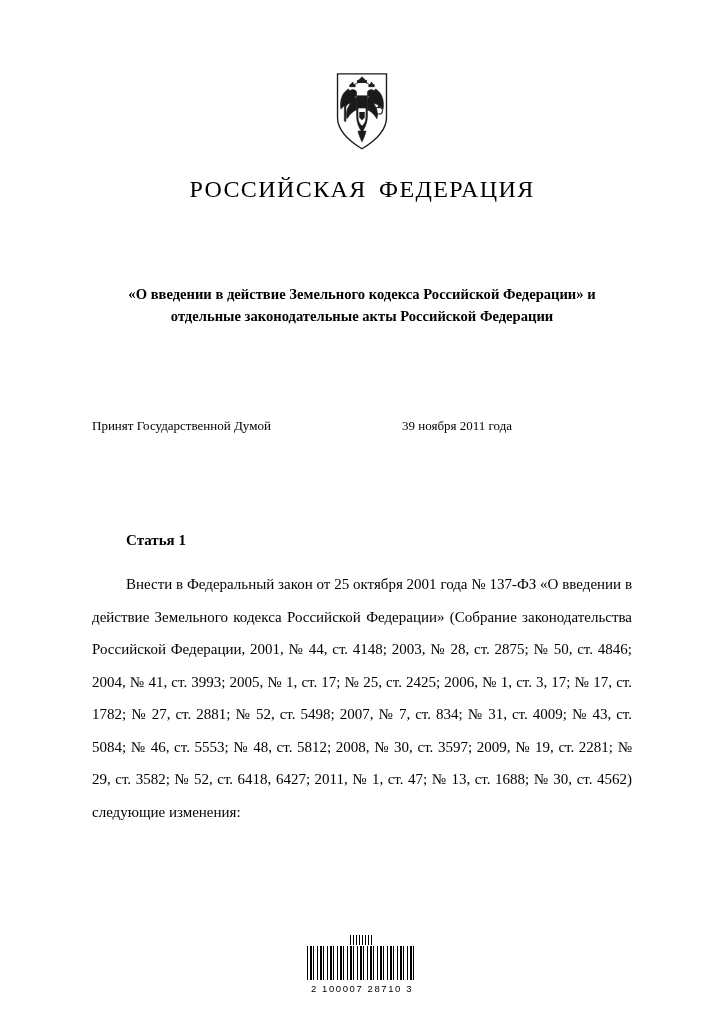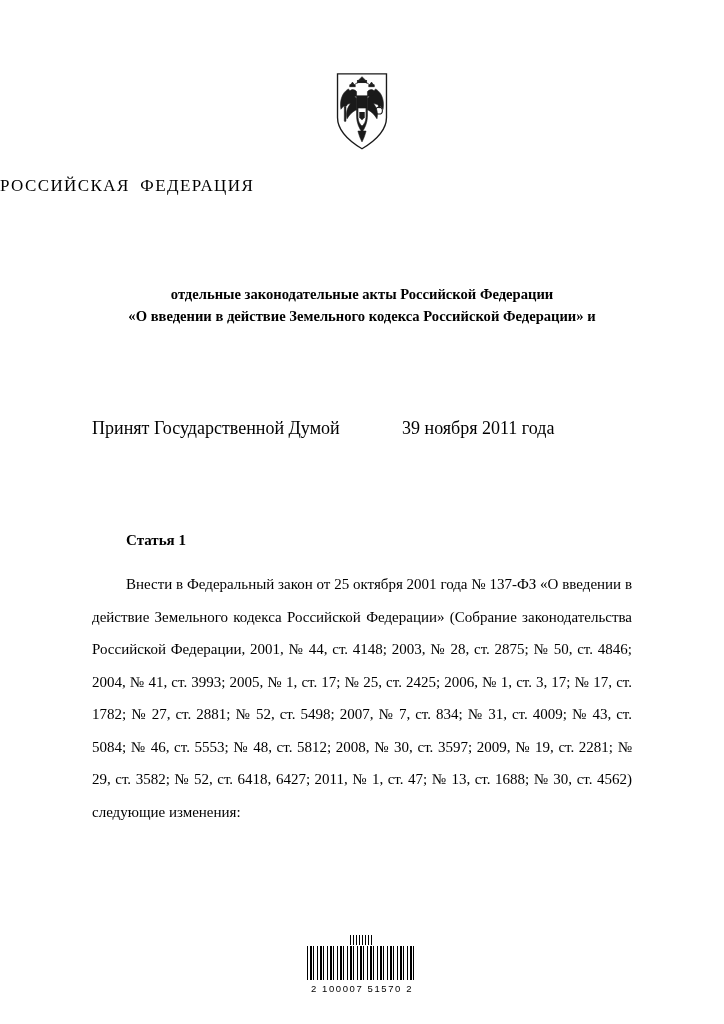--- a/index.html
+++ b/index.html
@@ -36,21 +36,22 @@
     height: 88px;
     display: block;
   }
 
   
   .hdr-country {
     position: absolute;
     top: 176px;
     left: 0;
     right: 0;
-    font-size: 17px;
+    text-align: center;
+    font-size: 24px;
     letter-spacing: 1.4px;
     font-weight: 400;
     word-spacing: 5px;
   }
   .hdr-law {
     position: absolute;
     top: 207px;
     left: 0;
     right: 0;
     text-align: center;
@@ -73,21 +74,21 @@
   .title-block div {
     white-space: nowrap;
   }
 
   
   .adopted {
     position: absolute;
     top: 418px;
     left: 92px;
     width: 540px;
-    font-size: 18px;
+    font-size: 13px;
     display: flex;
   }
   .adopted .lbl { width: 310px; }
   .adopted .date { }
 
   
   .article-head {
     position: absolute;
     top: 532px;
     left: 92px;
@@ -184,34 +185,34 @@
         <circle cx="25.2" cy="53" r="3"></circle>
         <circle cx="75" cy="62" r="5" fill="none" stroke-width="1.6"></circle>
         <rect x="74" y="52" width="2.4" height="6" rx="1"></rect>
       </g>
     </svg>
   </div>
 
   <div class="hdr-country">РОССИЙСКАЯ ФЕДЕРАЦИЯ</div>
 
   <div class="title-block">
+    <div>«О введении в действие Земельного кодекса Российской Федерации» и</div>
     <div>отдельные законодательные акты Российской Федерации</div>
-    <div>«О введении в действие Земельного кодекса Российской Федерации» и</div>
   </div>
 
   <div class="adopted">
     <span class="lbl">Принят Государственной Думой</span>
     <span class="date">39 ноября 2011 года</span>
   </div>
 
   <div class="article-head">Статья 1</div>
 
   <div class="body-text">
     <p>Внести в Федеральный закон от 25 октября 2001 года № 137-ФЗ «О введении в действие Земельного кодекса Российской Федерации» (Собрание законодательства Российской Федерации, 2001, № 44, ст. 4148; 2003, № 28, ст. 2875; № 50, ст. 4846; 2004, № 41, ст. 3993; 2005, № 1, ст. 17; № 25, ст. 2425; 2006, № 1, ст. 3, 17; № 17, ст. 1782; № 27, ст. 2881; № 52, ст. 5498; 2007, № 7, ст. 834; № 31, ст. 4009; № 43, ст. 5084; № 46, ст. 5553; № 48, ст. 5812; 2008, № 30, ст. 3597; 2009, № 19, ст. 2281; № 29, ст. 3582; № 52, ст. 6418, 6427; 2011, № 1, ст. 47; № 13, ст. 1688; № 30, ст. 4562) следующие изменения:</p>
   </div>
 
   <div class="barcode-wrap">
     <div class="barcode-top"></div>
     <div class="barcode-bars"></div>
-    <div class="barcode-digits">2 100007 51570  2</div>
+    <div class="barcode-digits">2 100007 28710  3</div>
   </div>
 
 </div>
 
 </body></html>

